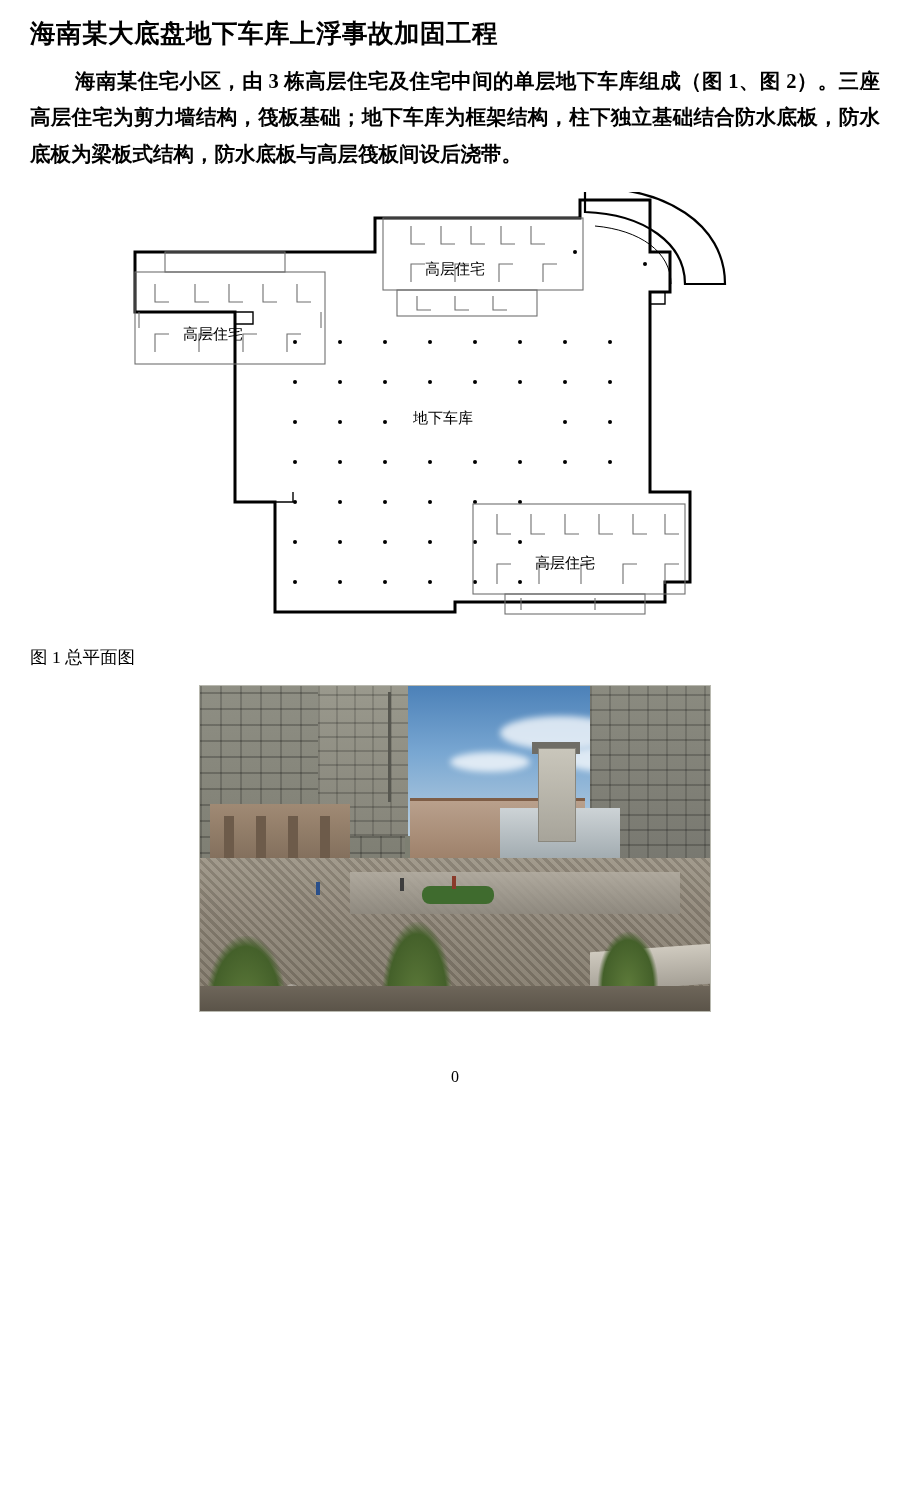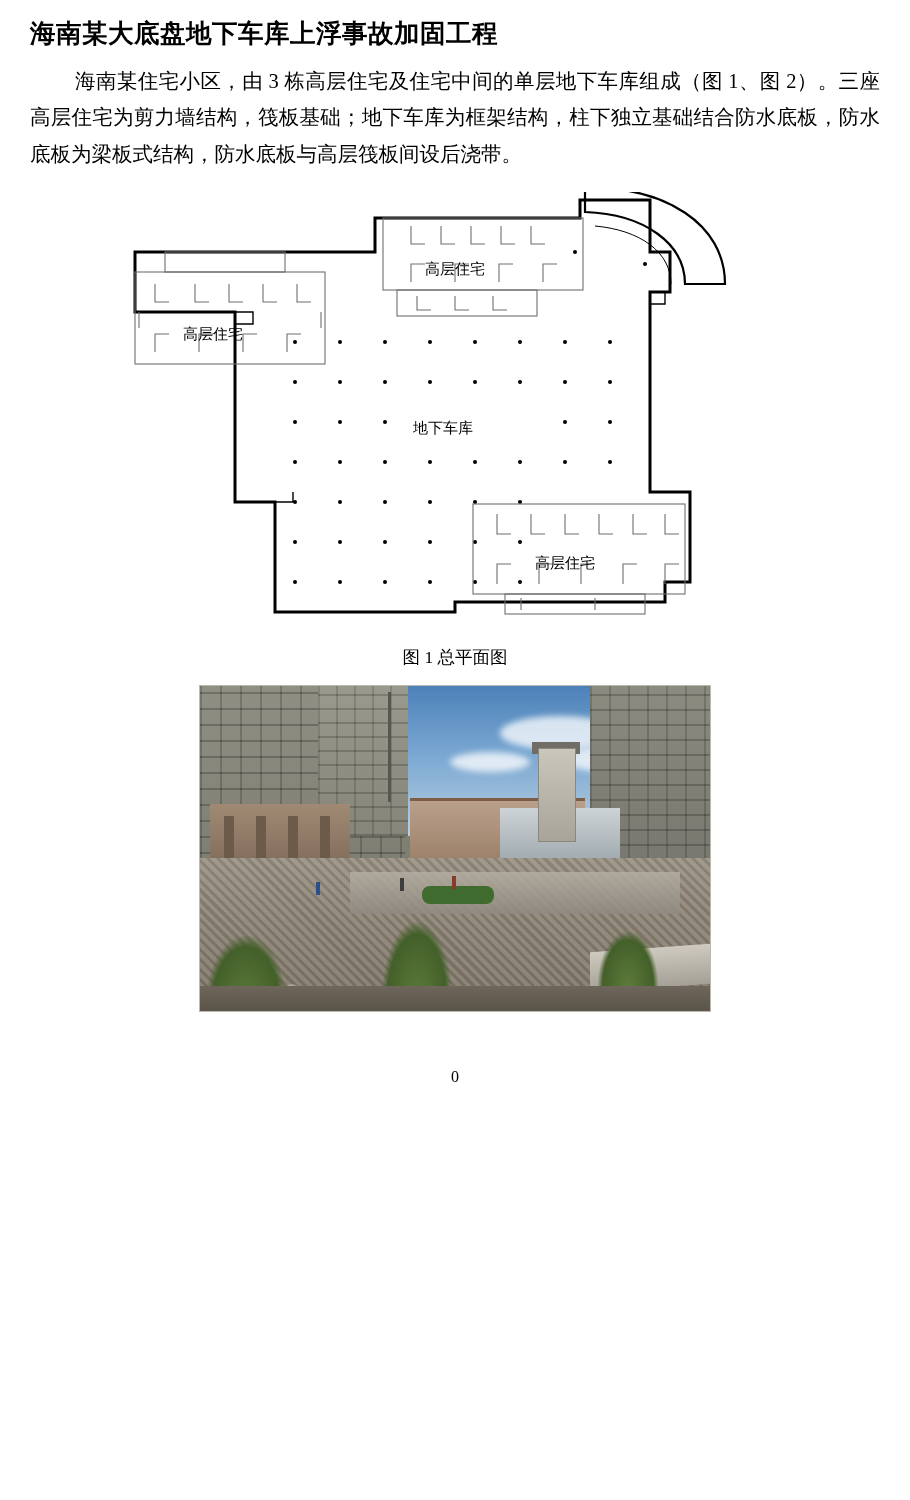--- a/index.html
+++ b/index.html
@@ -36,21 +36,21 @@
     margin: 0 0 6px 0;
     line-height: 1.5;
   }
   p.body-text {
     font-size: 20.5px;
     line-height: 1.78;
     margin: 0 0 2px 0;
     text-align: justify;
     text-justify: inter-ideograph;
   }
-  p.indent-2 { text-indent: 2.2em; }
+  p.indent-2 { text-indent: 2.2em; font-weight: bold; }
   p.indent-1 { text-indent: 1.2em; }
 
   
   .fig1-wrap {
     margin-top: 20px;
     width: 100%;
     display: flex;
     justify-content: center;
     text-align: center;
   }
@@ -63,24 +63,24 @@
   .plan-label {
     position: absolute;
     font-family: "Liberation Sans", "DejaVu Sans", sans-serif;
     font-size: 15px;
     color: #000;
     white-space: nowrap;
   }
   .lbl-house-top  { left: 300px; top: 68px; }
   .lbl-house-left { left: 58px;  top: 133px; }
   .lbl-house-bot  { left: 410px; top: 362px; }
-  .lbl-garage     { left: 288px; top: 227px; font-family: Liberation Serif, serif; }
+  .lbl-garage     { left: 288px; top: 217px; font-family: Liberation Serif, serif; }
 
   .fig-caption {
-    text-align: center;
+    text-align: left;
     font-size: 17.5px;
     margin: 8px 0 0 0;
     font-family: "Liberation Serif", "DejaVu Serif", serif;
   }
 
   
   .fig2-wrap {
     margin-top: 16px;
     display: flex;
     justify-content: center;

